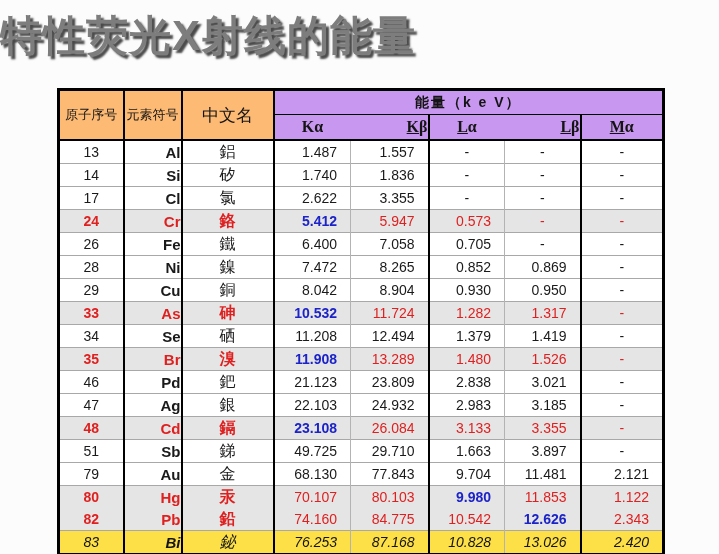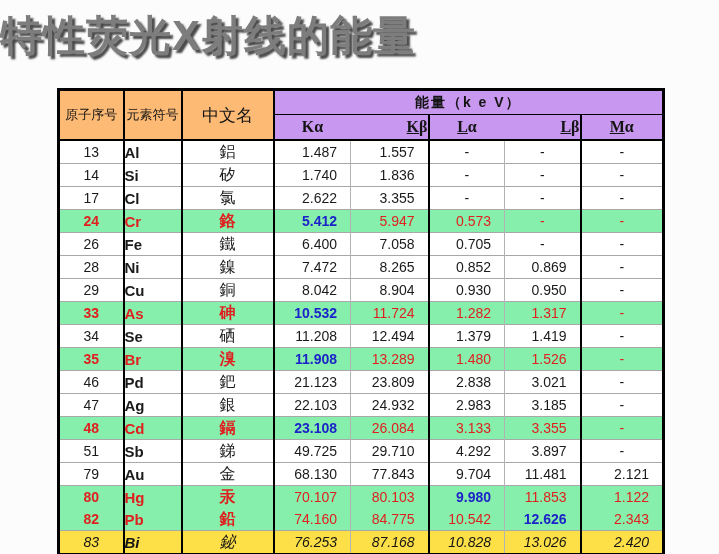--- a/index.html
+++ b/index.html
@@ -43,27 +43,27 @@
   .fl-u { text-decoration:underline; }
 
   
   tbody td { height:22px; font-size:14px; border-top:1px solid #a8a8a8; color:#1a1a1a; background:#fff; }
   tbody tr:first-child td { border-top:2px solid #000; }
   tr.no-top td { border-top:none; }
   td.b2 { border-right:2px solid #000; }
   td.thin-right { border-right:1px solid #b3b3b3; }
   td.thick-right { border-right:2px solid #000; }
   td.td-z { text-align:center; }
-  td.td-sym { text-align:left; font-weight:bold; font-size:15px; }
+  td.td-sym { text-align:right; font-weight:bold; font-size:15px; }
   td.td-name { text-align:center; font-family:"Liberation Serif", serif; font-size:16px; }
   td.num { text-align:right; padding-right:13px; }
   td.dash { text-align:center; }
 
   
-  tr.hl-cyan td { background:#86efac; color:#E01F1F;margin-left:36px; }
+  tr.hl-cyan td { background:#e5e5e5; color:#E01F1F;margin-left:36px; }
   tr.hl-cyan td.td-z, tr.hl-cyan td.td-sym, tr.hl-cyan td.td-name { font-weight:bold; }
   tr.hl-blue td { background:#fde047; color:#141414;font-style:italic; }
   td.accent { color:#1C23C8 !important; font-weight:bold; }
 </style>
 </head>
 <body>
 
 <h1 class="title">特性荧光X射线的能量</h1>
 
 <table class="xrf">
@@ -222,21 +222,21 @@
         <td class="num thin-right">3.133</td>
         <td class="num thick-right">3.355</td>
         <td class="dash">-</td>
       </tr>
       <tr class="">
         <td class="td-z b2">51</td>
         <td class="td-sym b2">Sb</td>
         <td class="td-name b2">銻</td>
         <td class="num thin-right">49.725</td>
         <td class="num thick-right">29.710</td>
-        <td class="num thin-right">4.292</td>
+        <td class="num thin-right">1.663</td>
         <td class="num thick-right">3.897</td>
         <td class="dash">-</td>
       </tr>
       <tr class="">
         <td class="td-z b2">79</td>
         <td class="td-sym b2">Au</td>
         <td class="td-name b2">金</td>
         <td class="num thin-right">68.130</td>
         <td class="num thick-right">77.843</td>
         <td class="num thin-right">9.704</td>

